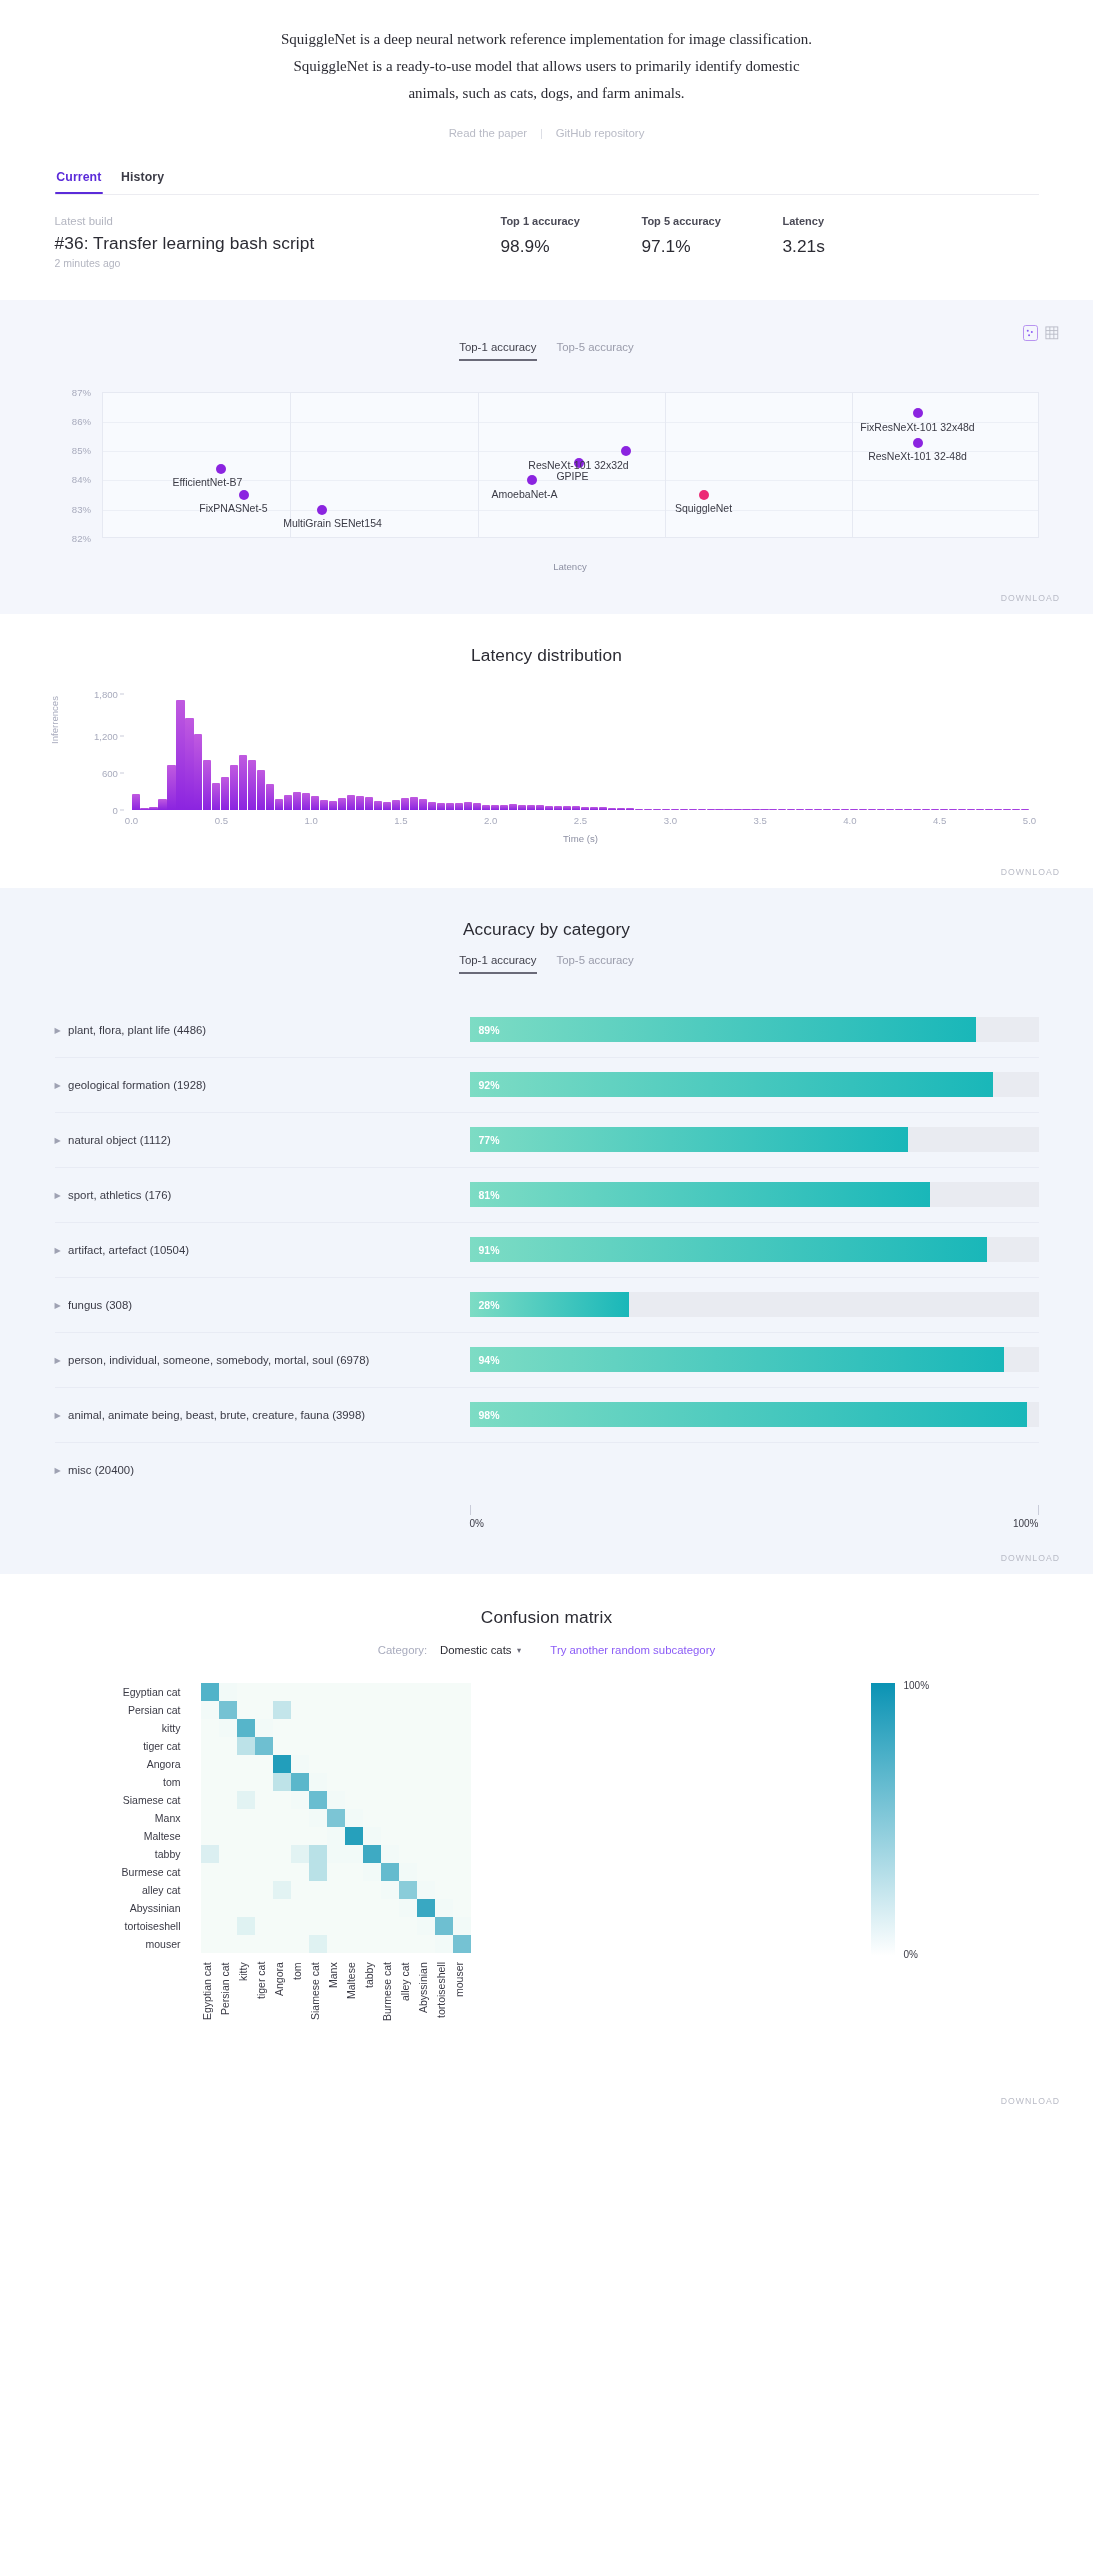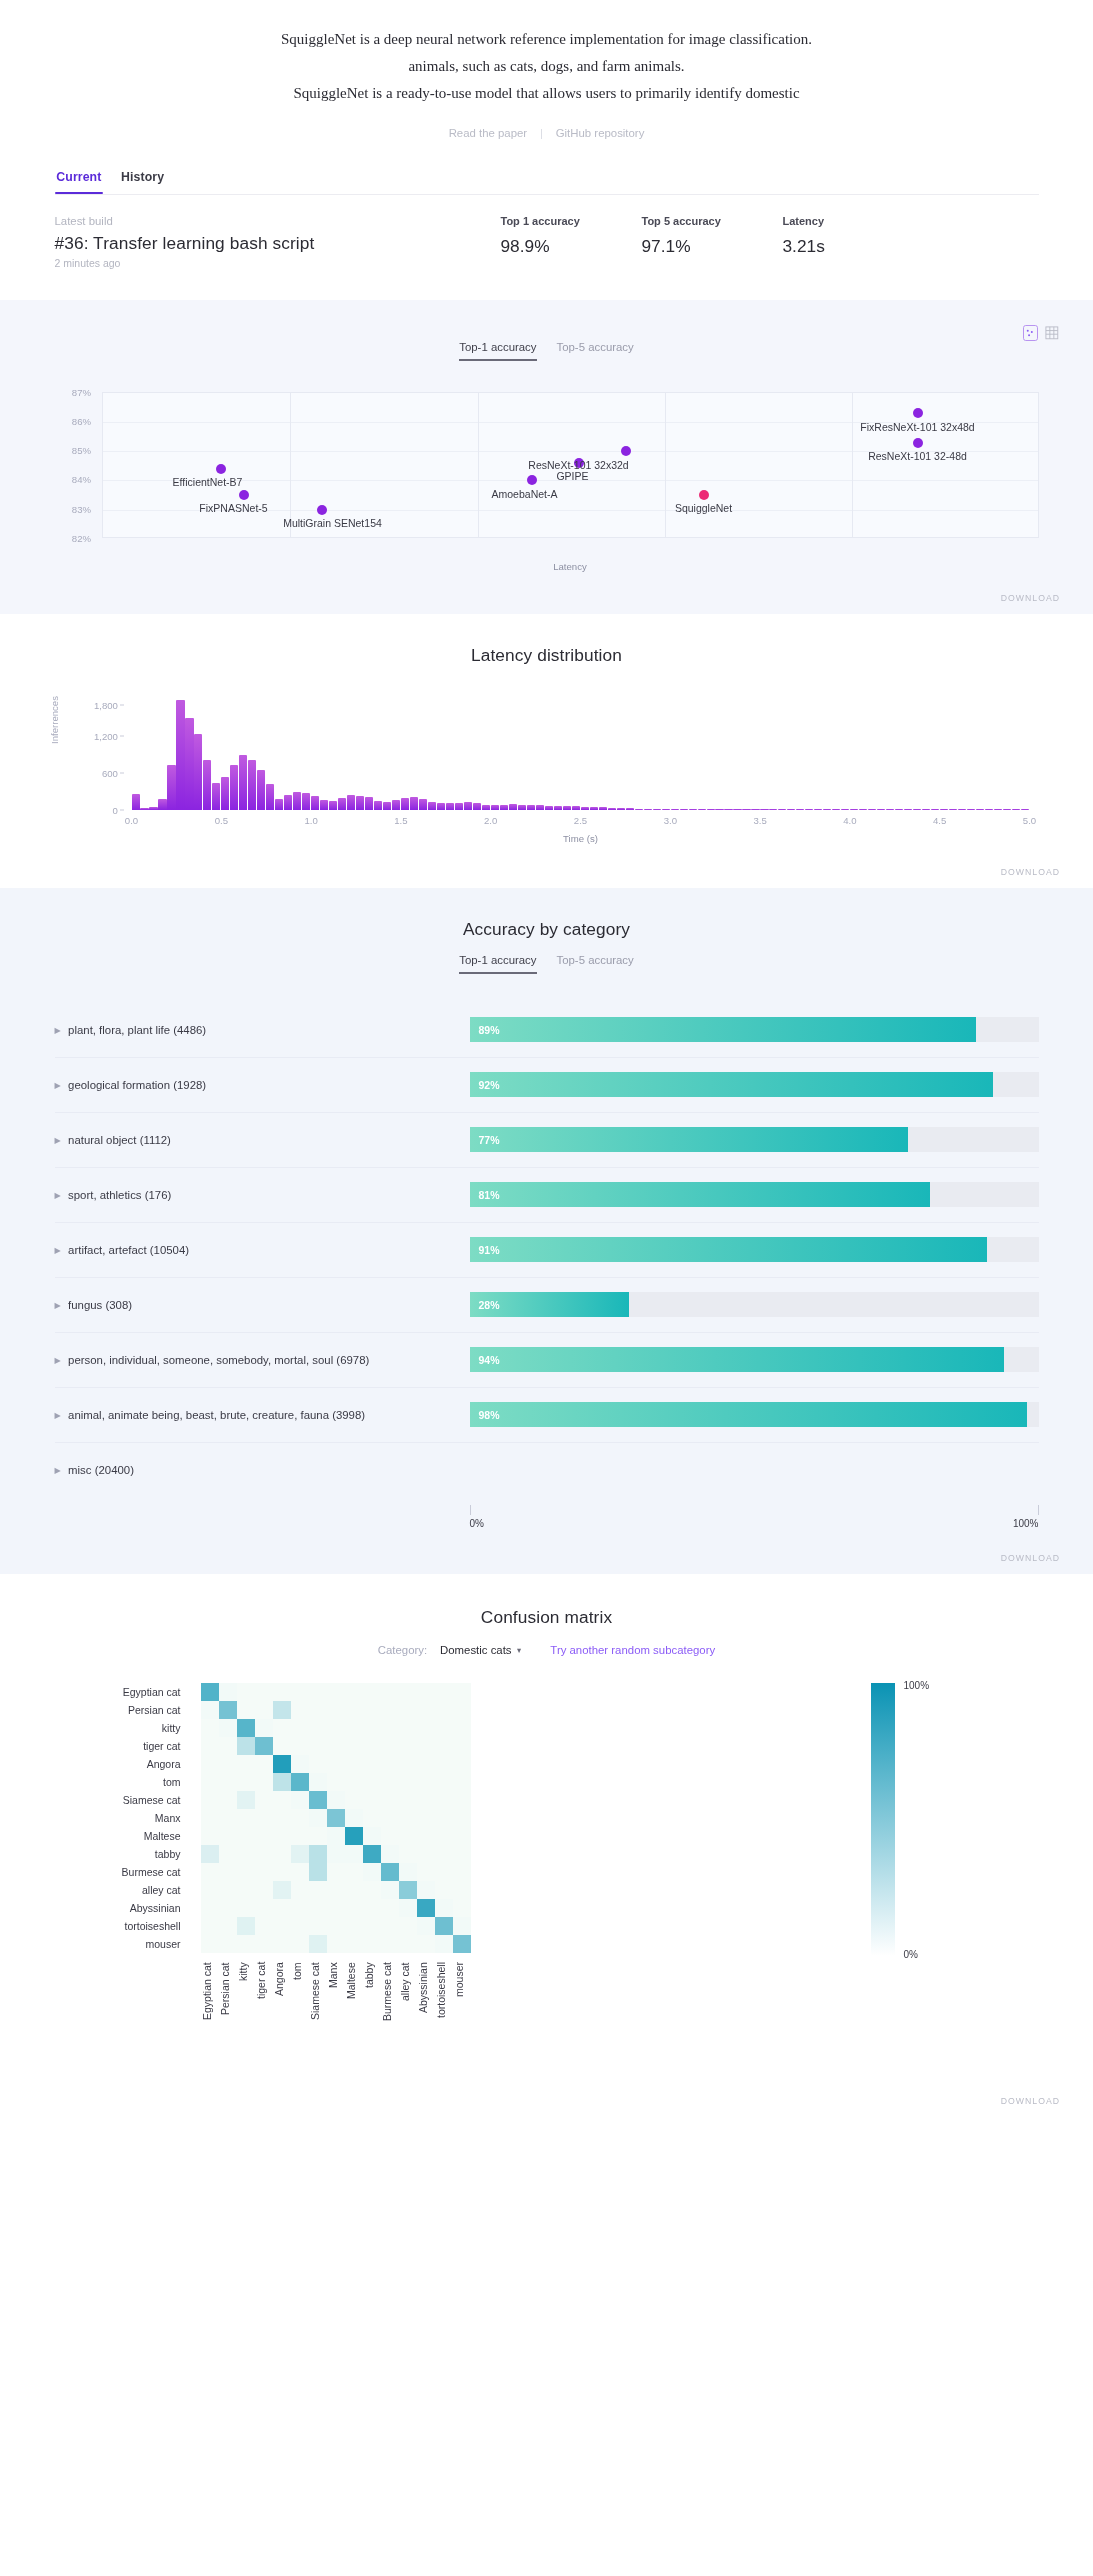--- a/index.html
+++ b/index.html
@@ -176,22 +176,22 @@
     background: linear-gradient(180deg,#0a93b4,#ffffff);
   }
   .cm-leg-top { position:absolute; left: 33px; top: -3.6px; font-size:10px; color:#3a3a45; }
   .cm-leg-bot { position:absolute; left: 33px; top: 266px; font-size:10px; color:#3a3a45; }
 </style>
 </head>
 <body>
 
 <div class="intro">
   <p>SquiggleNet is a deep neural network reference implementation for image classification.</p>
+  <p>SquiggleNet is a ready-to-use model that allows users to primarily identify domestic</p>
   <p>animals, such as cats, dogs, and farm animals.</p>
-  <p>SquiggleNet is a ready-to-use model that allows users to primarily identify domestic</p>
   <div class="intro-links">
     <a href="#">Read the paper</a>
     <span class="sep">|</span>
     <a href="#">GitHub repository</a>
   </div>
 </div>
 
 <div class="build-wrap">
   <div class="tabs-row">
     <div class="tab active">Current</div>
@@ -283,21 +283,21 @@
 </div>
 
 <div class="section white" style="padding:31px 0 40px;">
   <div class="sec-title">Latency distribution</div>
   <div class="hist-box">
     <div class="hist-ylab">Inferrences</div>
     <div class="hist-yticks" id="hs-yticks">
         <div class="hist-ytick" style="top: 117px;">0</div>
         <div class="hist-ytick" style="top: 80px;">600</div>
         <div class="hist-ytick" style="top: 43px;">1,200</div>
-        <div class="hist-ytick" style="top: 12px;">1,800</div>
+        <div class="hist-ytick" style="top: 1px;">1,800</div>
       </div>
     <div class="hist-plot">
       <div class="bars" id="hs-bars">
           <div class="bar" style="height: 15.3px;"></div>
           <div class="bar" style="height: 1.8px;"></div>
           <div class="bar" style="height: 2.5px;"></div>
           <div class="bar" style="height: 10.7px;"></div>
           <div class="bar" style="height: 45px;"></div>
           <div class="bar" style="height: 110px;"></div>
           <div class="bar" style="height: 92px;"></div>

